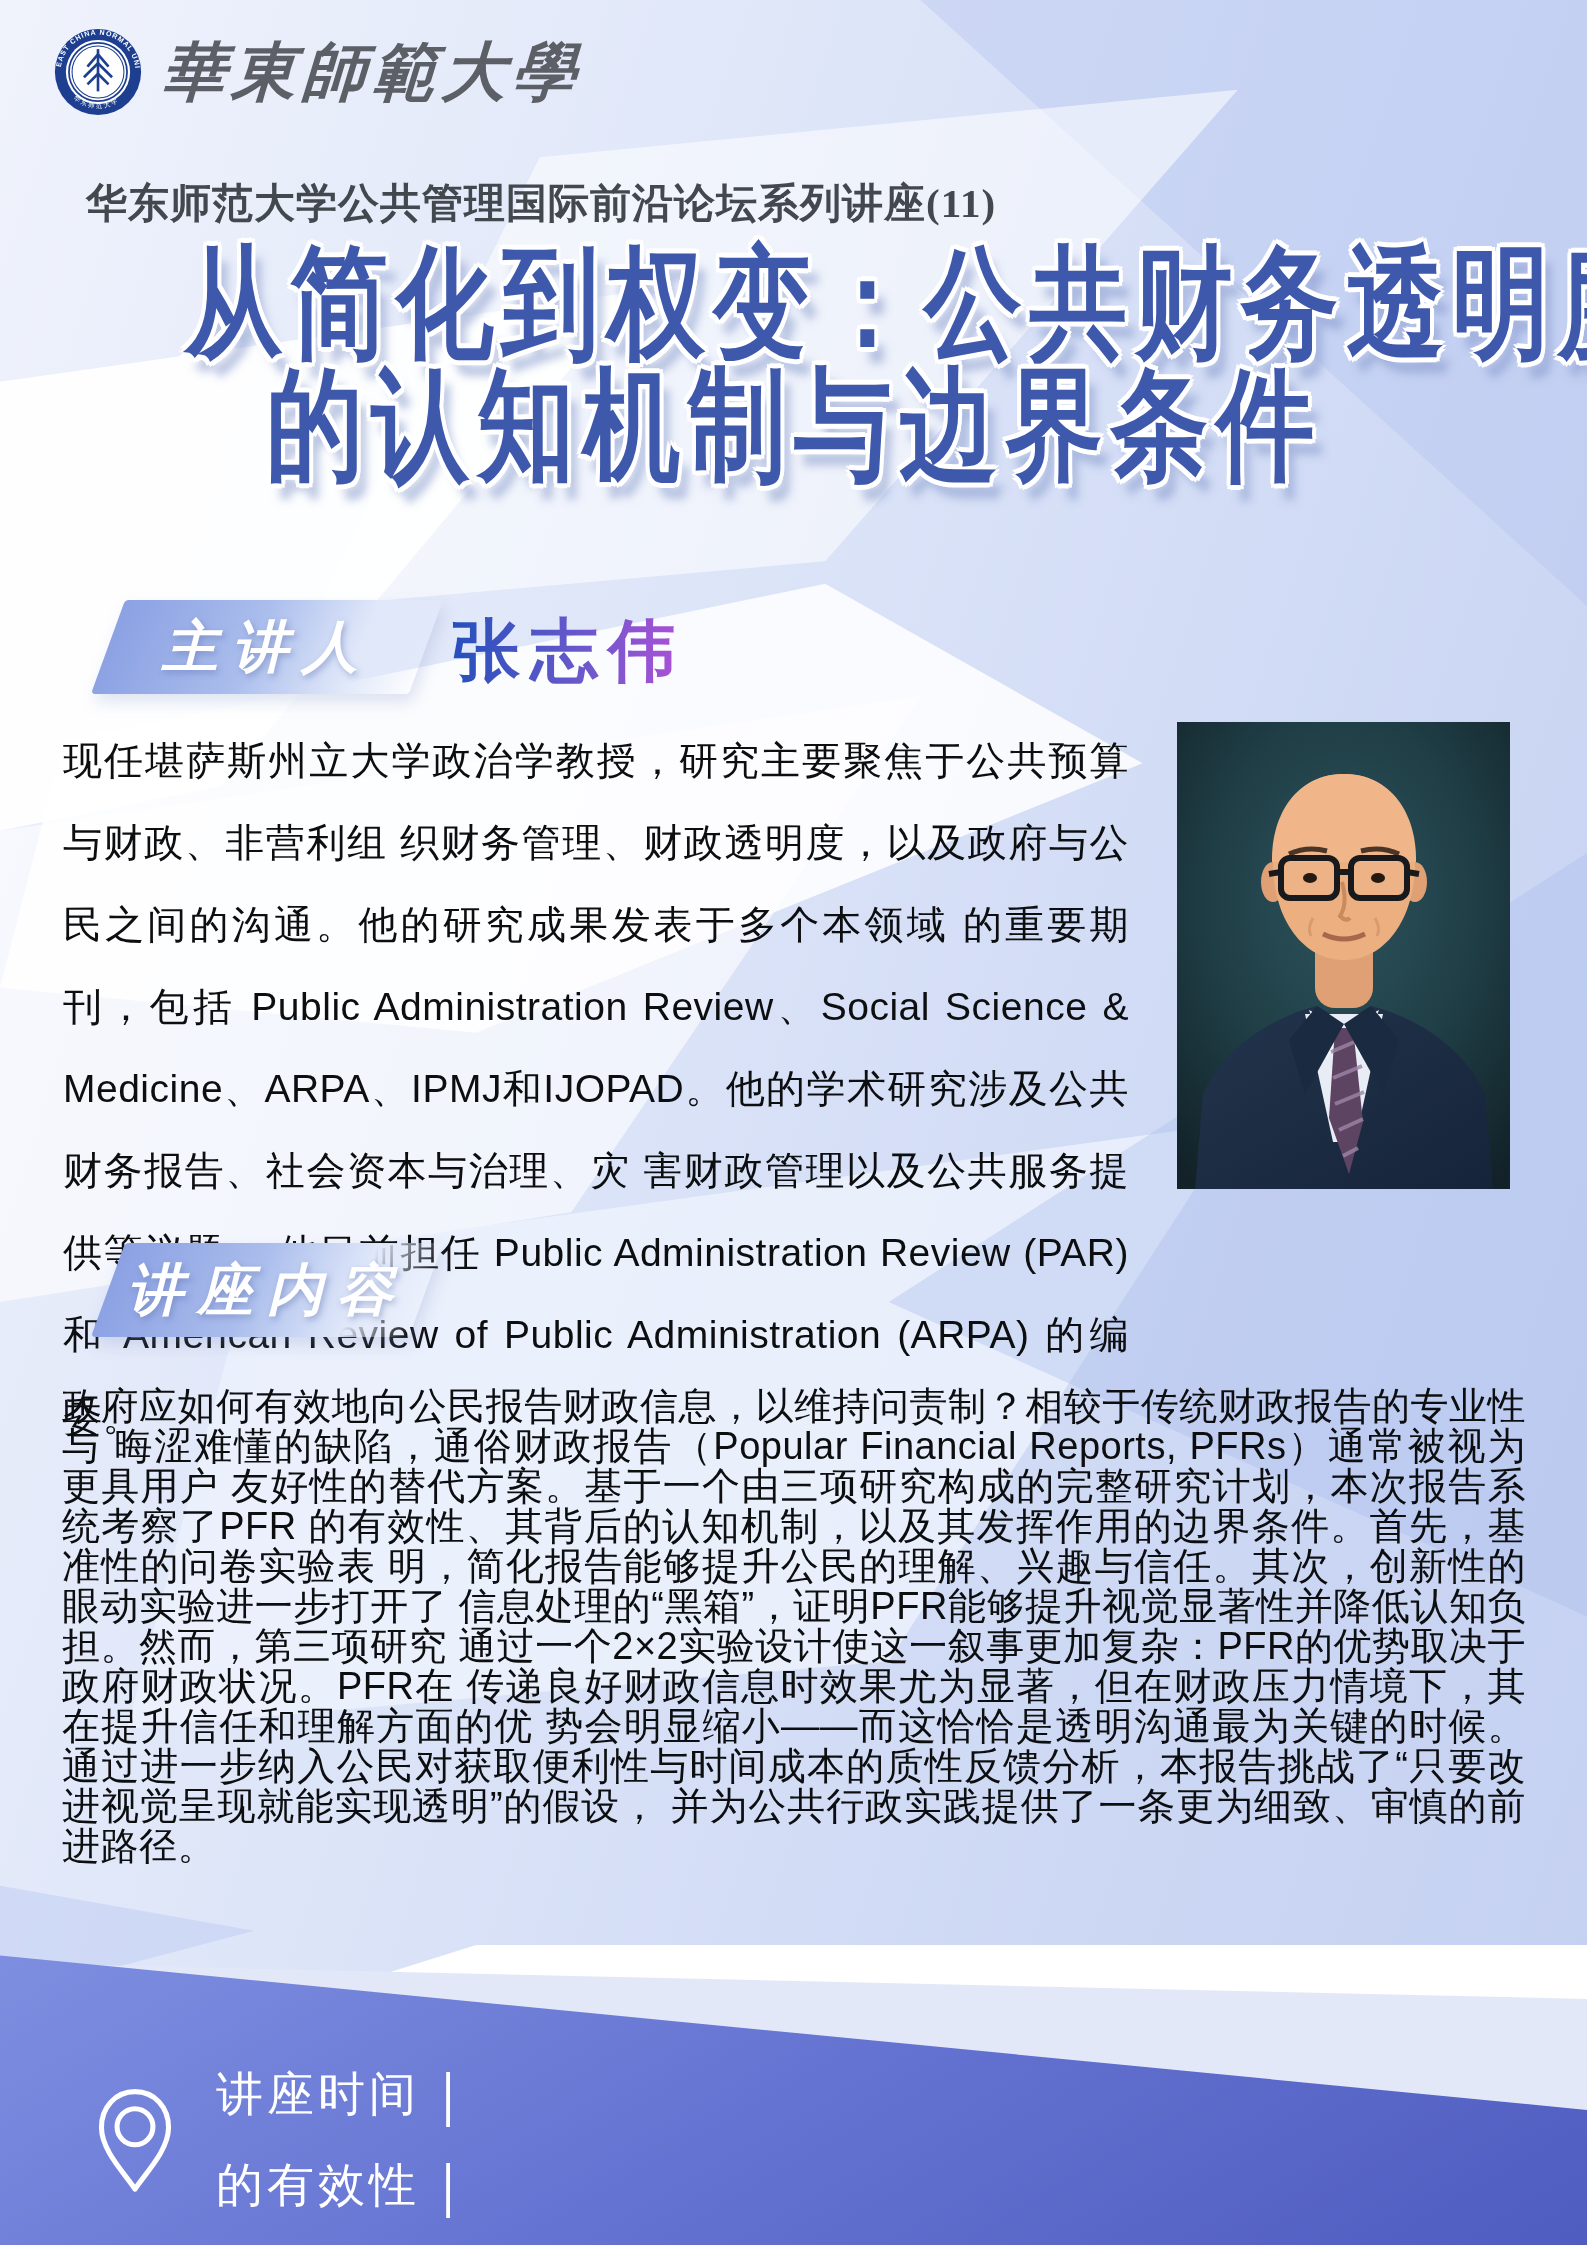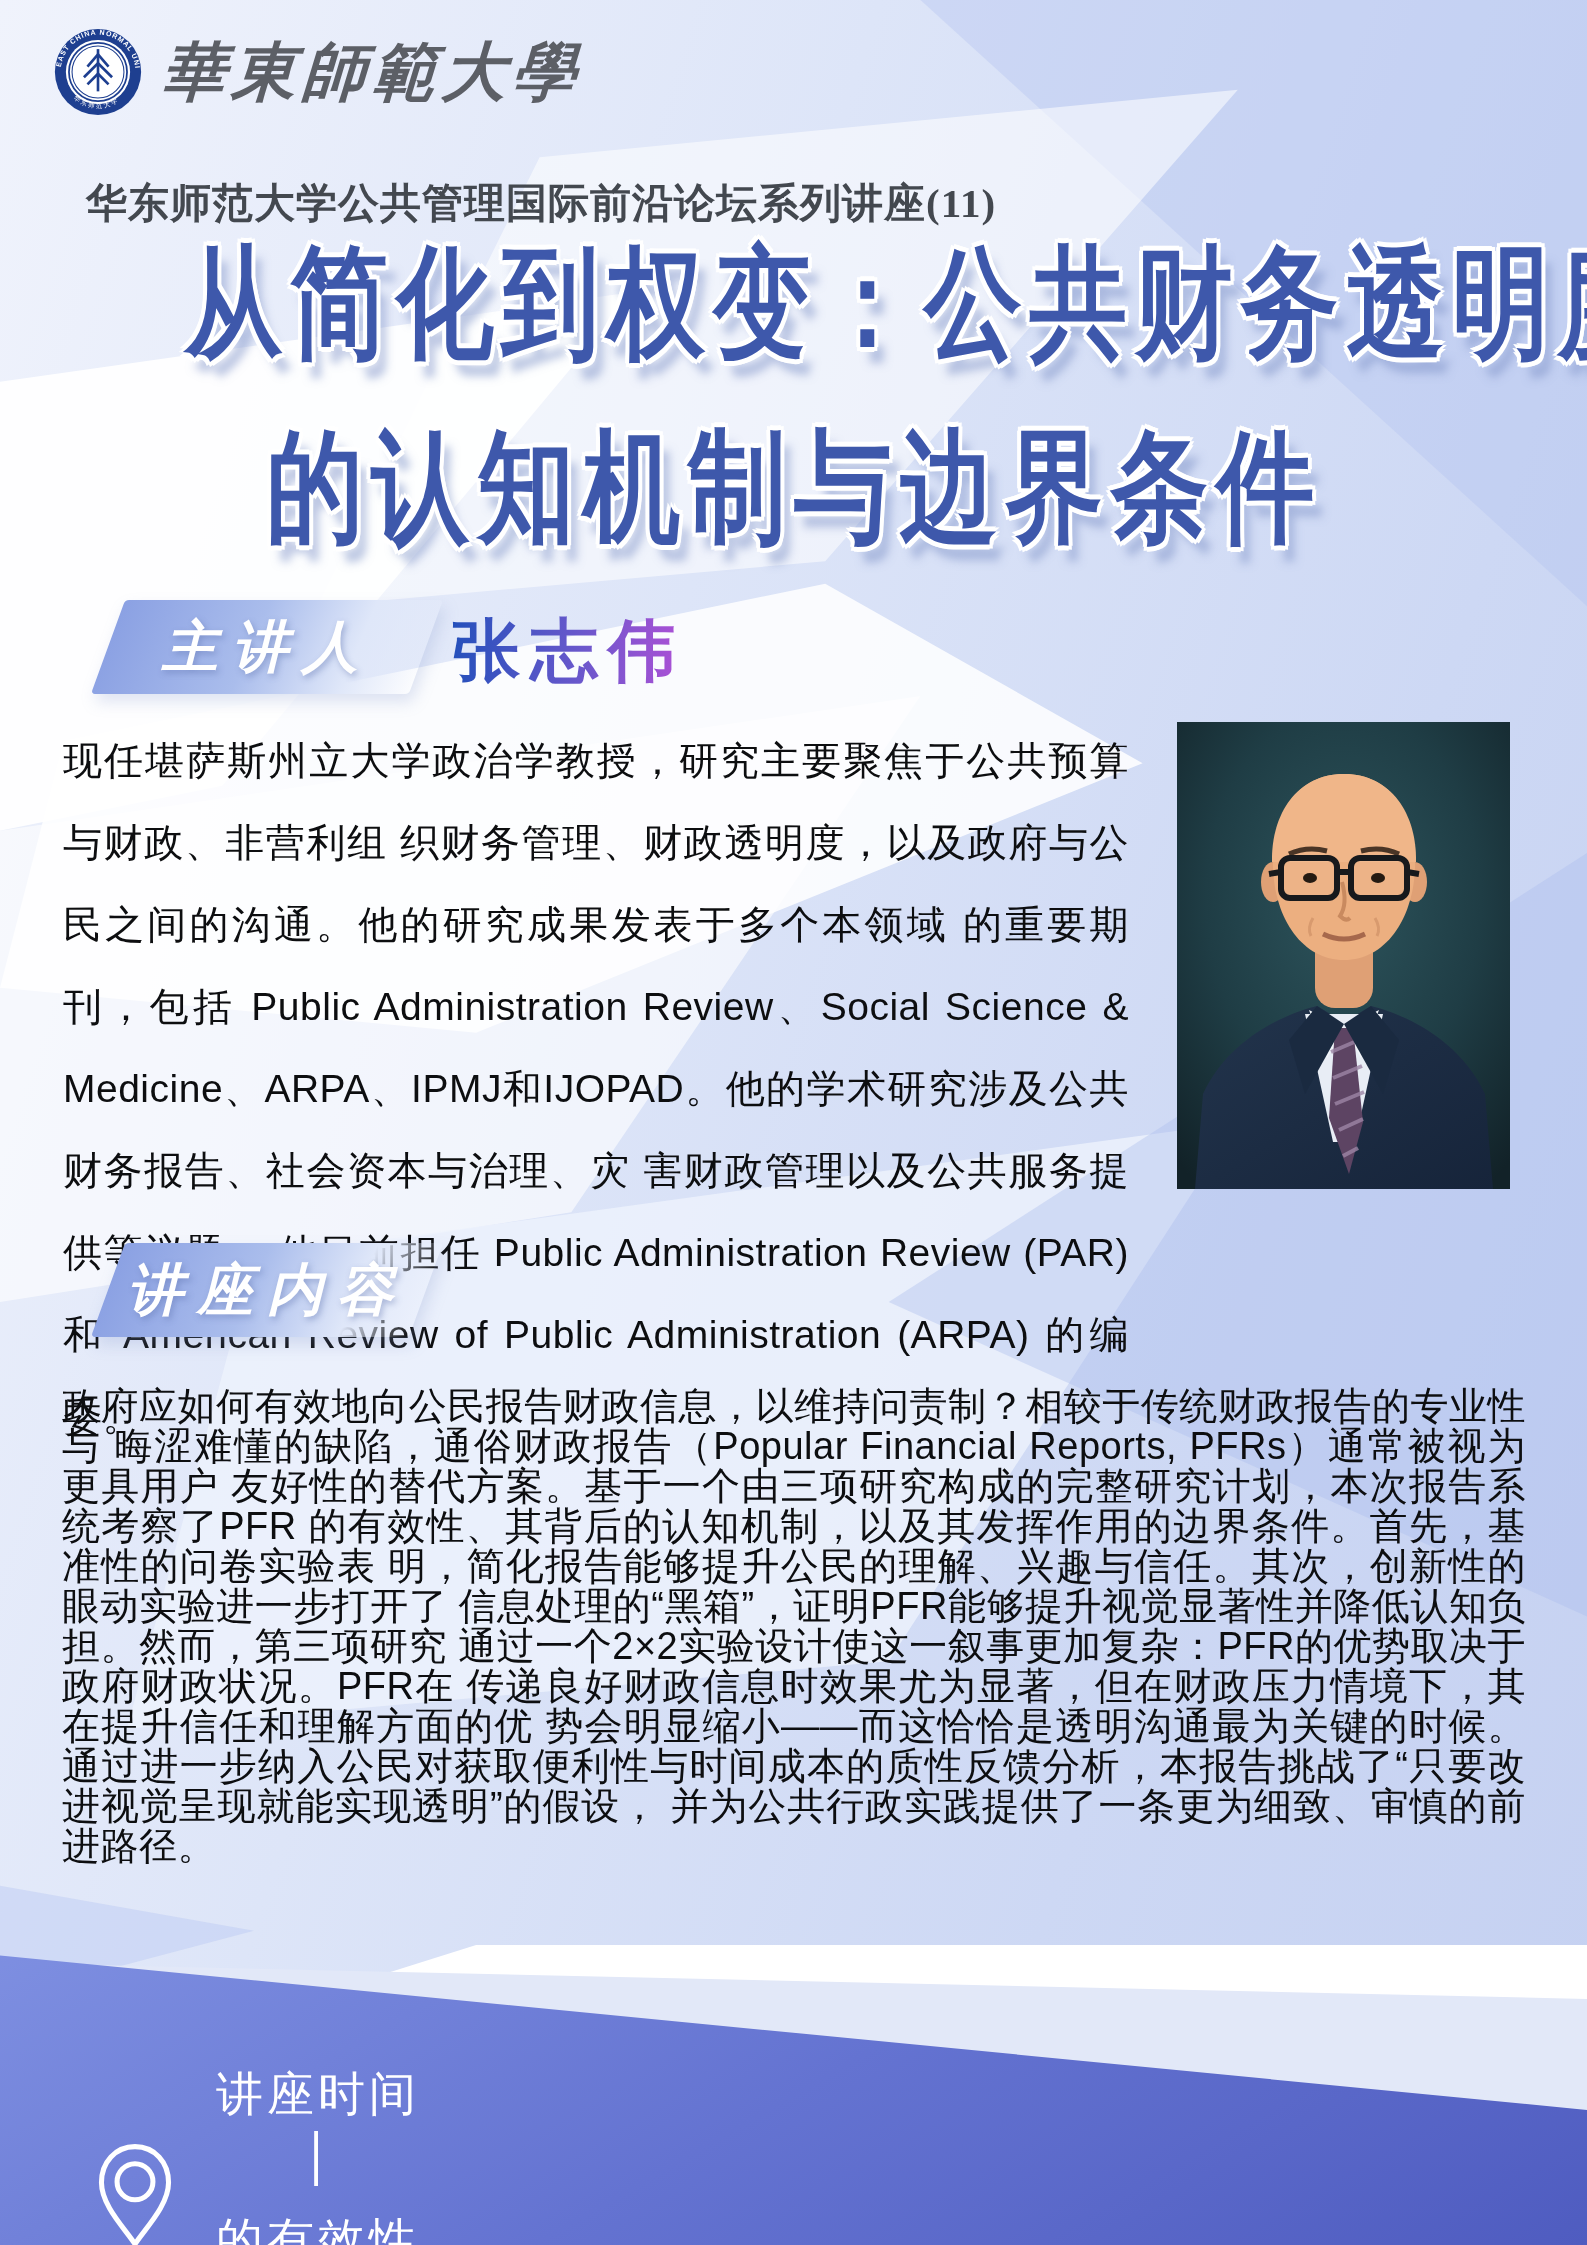--- a/index.html
+++ b/index.html
@@ -25,21 +25,21 @@
     font-family:"DejaVu Serif","Liberation Serif",serif;font-weight:700;font-style:italic;
     font-size:64px;color:#5c5f66;letter-spacing:6px;white-space:nowrap;transform:skewX(-3deg);
   }
   .series{
     position:absolute;left:86px;top:176px;font-family:"Liberation Serif","DejaVu Serif",serif;
     font-weight:700;font-size:41px;color:#43484f;letter-spacing:1px;white-space:nowrap;
   }
   
   .title{position:absolute;left:0;top:242px;width:100%;text-align:center;color:#3e58ab;font-weight:900;}
   .title .ln{display:block;line-height:1;}
-  .title .ln + .ln{margin-top:62px;}
+  .title .ln + .ln{}
   .title .tx{
     display:inline-block;font-size:122px;letter-spacing:10px;transform:scaleX(.8);transform-origin:center;
     white-space:nowrap;
     text-shadow:
       -4px -4px 0 #fff,4px -4px 0 #fff,-4px 4px 0 #fff,4px 4px 0 #fff,
       -5px 0 0 #fff,5px 0 0 #fff,0 -5px 0 #fff,0 5px 0 #fff,
       12px 16px 10px rgba(125,145,200,.5);
   }
   
   .badge{
@@ -79,21 +79,21 @@
   .f-white{position:absolute;inset:0;background:#fff;clip-path:polygon(30% 0,100% 0,100% 22%,24% 10%);}
   .f-light{position:absolute;inset:0;background:#e2e8f8;clip-path:polygon(0 6%,100% 18%,100% 56%,0 16%);}
   .f-band{
     position:absolute;inset:0;
     background:linear-gradient(150deg,#7e8fe1 0%,#6473d1 50%,#4f5cc0 100%);
     clip-path:polygon(0 3.5%,100% 55%,100% 100%,0 100%);
   }
   .f-content{position:absolute;left:96px;top:118px;display:flex;align-items:center;gap:42px;color:#fff;}
   .pin{width:78px;height:120px;flex:0 0 auto;}
   .f-rows{display:flex;flex-direction:column;gap:28px;}
-  .f-row{font-size:47px;letter-spacing:4px;white-space:nowrap;display:flex;align-items:center;flex-direction:column;}
+  .f-row{font-size:47px;letter-spacing:4px;white-space:nowrap;display:flex;align-items:center;}
   .f-sep{display:inline-block;margin:0 22px;font-weight:300;transform:scaleY(1.25);}
   .f-val{letter-spacing:2px;}
 </style>
 </head>
 <body>
 
 <div class="poster">
 
   <div class="wedge w-tr"></div>
   <div class="wedge w-t1"></div>

